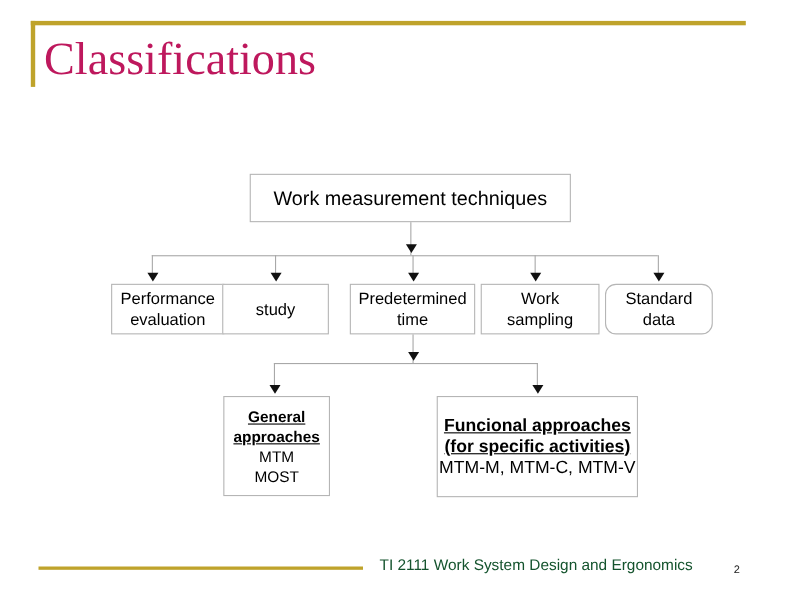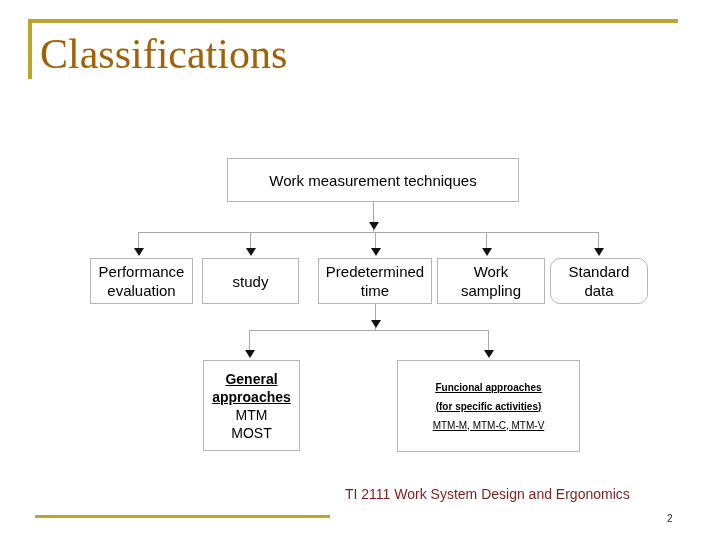--- a/index.html
+++ b/index.html
@@ -32,21 +32,21 @@
     height: 60px;
     background: #bfa32b;
   }
   #slide-title {
     position: absolute;
     left: 40px;
     top: 28px;
     font-family: "Liberation Serif", serif;
     font-size: 42px;
     line-height: 52px;
-    color: #a16207;
+    color: #be185d;
     white-space: nowrap;
     letter-spacing: 0px;
   }
 
   
   #diagram {
     position: absolute;
     left: 0;
     top: 0;
     width: 720px;
@@ -76,53 +76,52 @@
   .node .sub {
     display: block;
   }
 
   
   #node-root {
     left: 227px;
     top: 158px;
     width: 292px;
     height: 44px;
-    font-size: 15px;
+    font-size: 18px;
   }
 
   
   .lvl2 {
     height: 46px;
     font-size: 15px;
     line-height: 19px;
     top: 258px;
   }
-  #node-performance-evaluation { left: 90px;  width: 103px; }
+  #node-performance-evaluation { left: 101px;  width: 103px; }
   #node-direct-time-study      { left: 202px; width: 97px;  }
   #node-predetermined-times    { left: 318px; width: 114px; }
   #node-work-sampling          { left: 437px; width: 108px;  }
   #node-standard-data          { left: 550px; width: 98px; border-radius: 10px;  }
 
   
   #node-general-approaches {
     left: 203px;
     top: 360px;
     width: 97px;
     height: 91px;
     font-size: 14px;
     line-height: 18px;
   }
   #node-functional-approaches {
     left: 397px;
     top: 360px;
     width: 183px;
     height: 92px;
-    font-size: 10px;
+    font-size: 16px;
     line-height: 19px;
-    text-decoration: underline;
   }
 
   
   .conn-v, .conn-h {
     position: absolute;
     background: #a8a8a8;
   }
   .conn-v { width: 1px; }
   .conn-h { height: 1px; }
   .arrow {
@@ -139,23 +138,23 @@
     position: absolute;
     left: 35px;
     top: 515px;
     width: 295px;
     height: 3px;
     background: #bfa32b;
   }
   #footer-text {
     position: absolute;
     left: 345px;
-    top: 486px;
+    top: 505px;
     font-size: 14px;
-    color: #7f1d1d;
+    color: #14532d;
     white-space: nowrap;
   }
   #footer-page {
     position: absolute;
     left: 667px;
     top: 513px;
     font-size: 10px;
     color: #1a1a1a;
   }
 </style>

